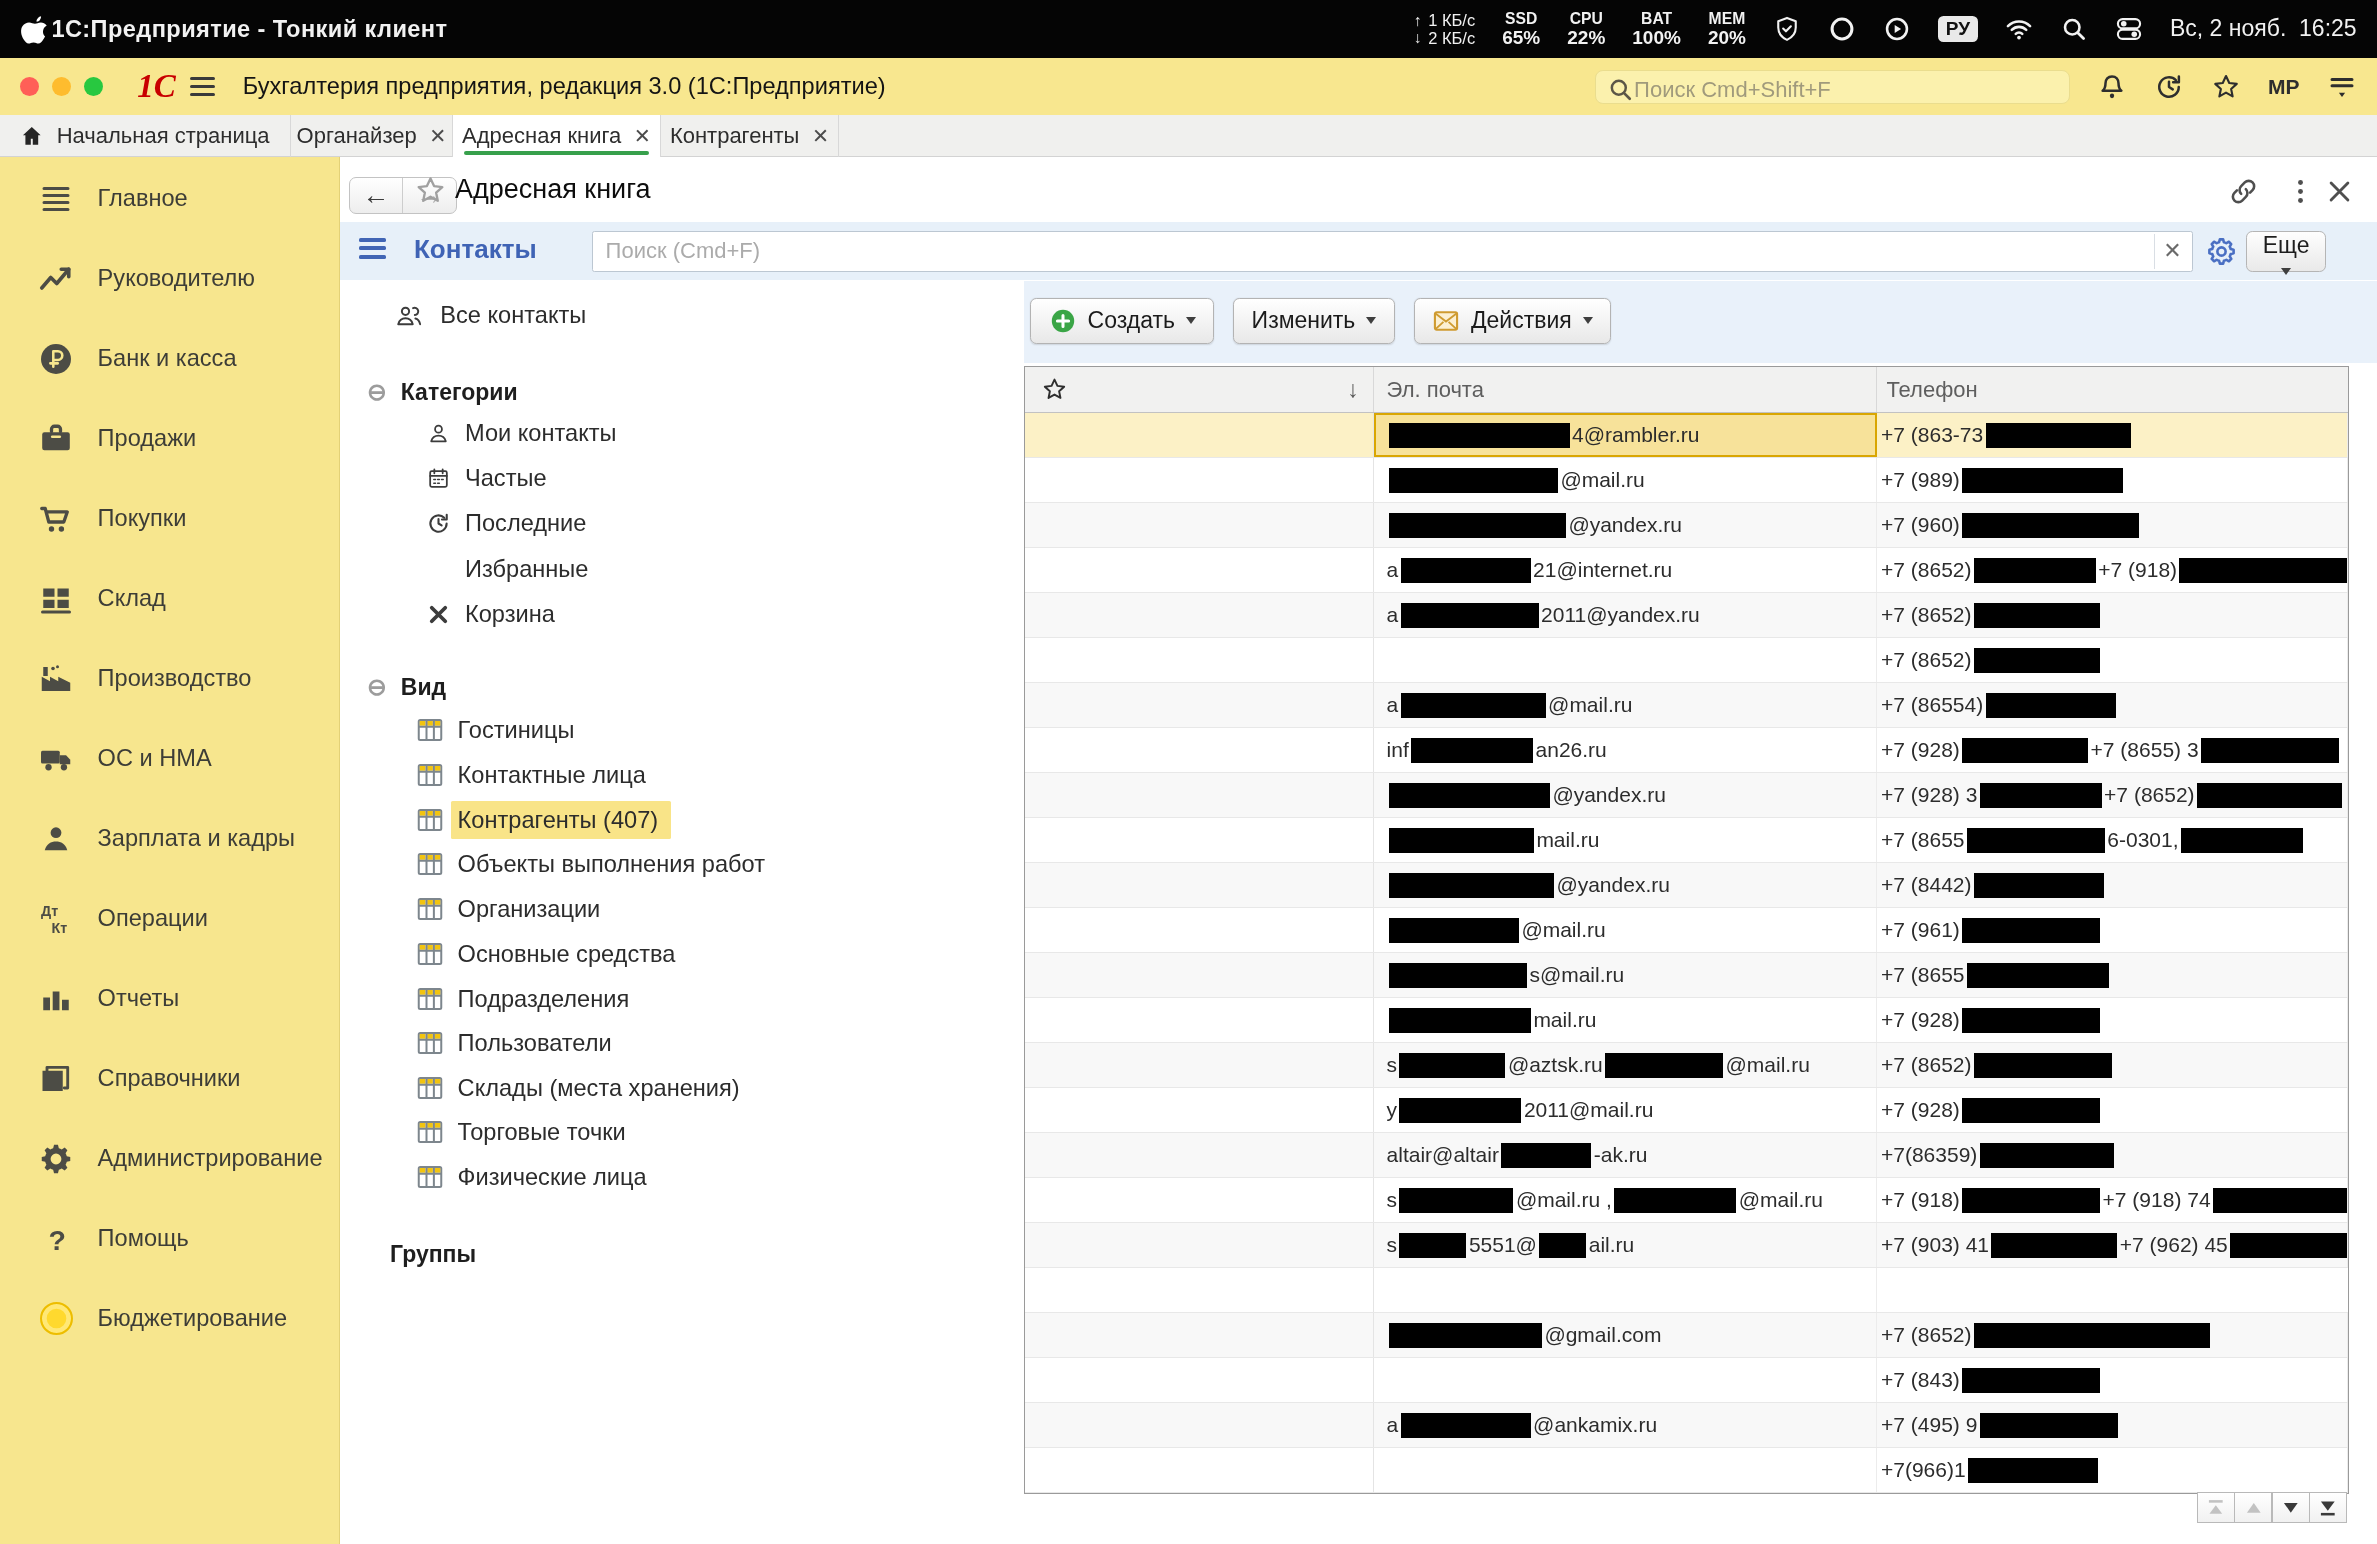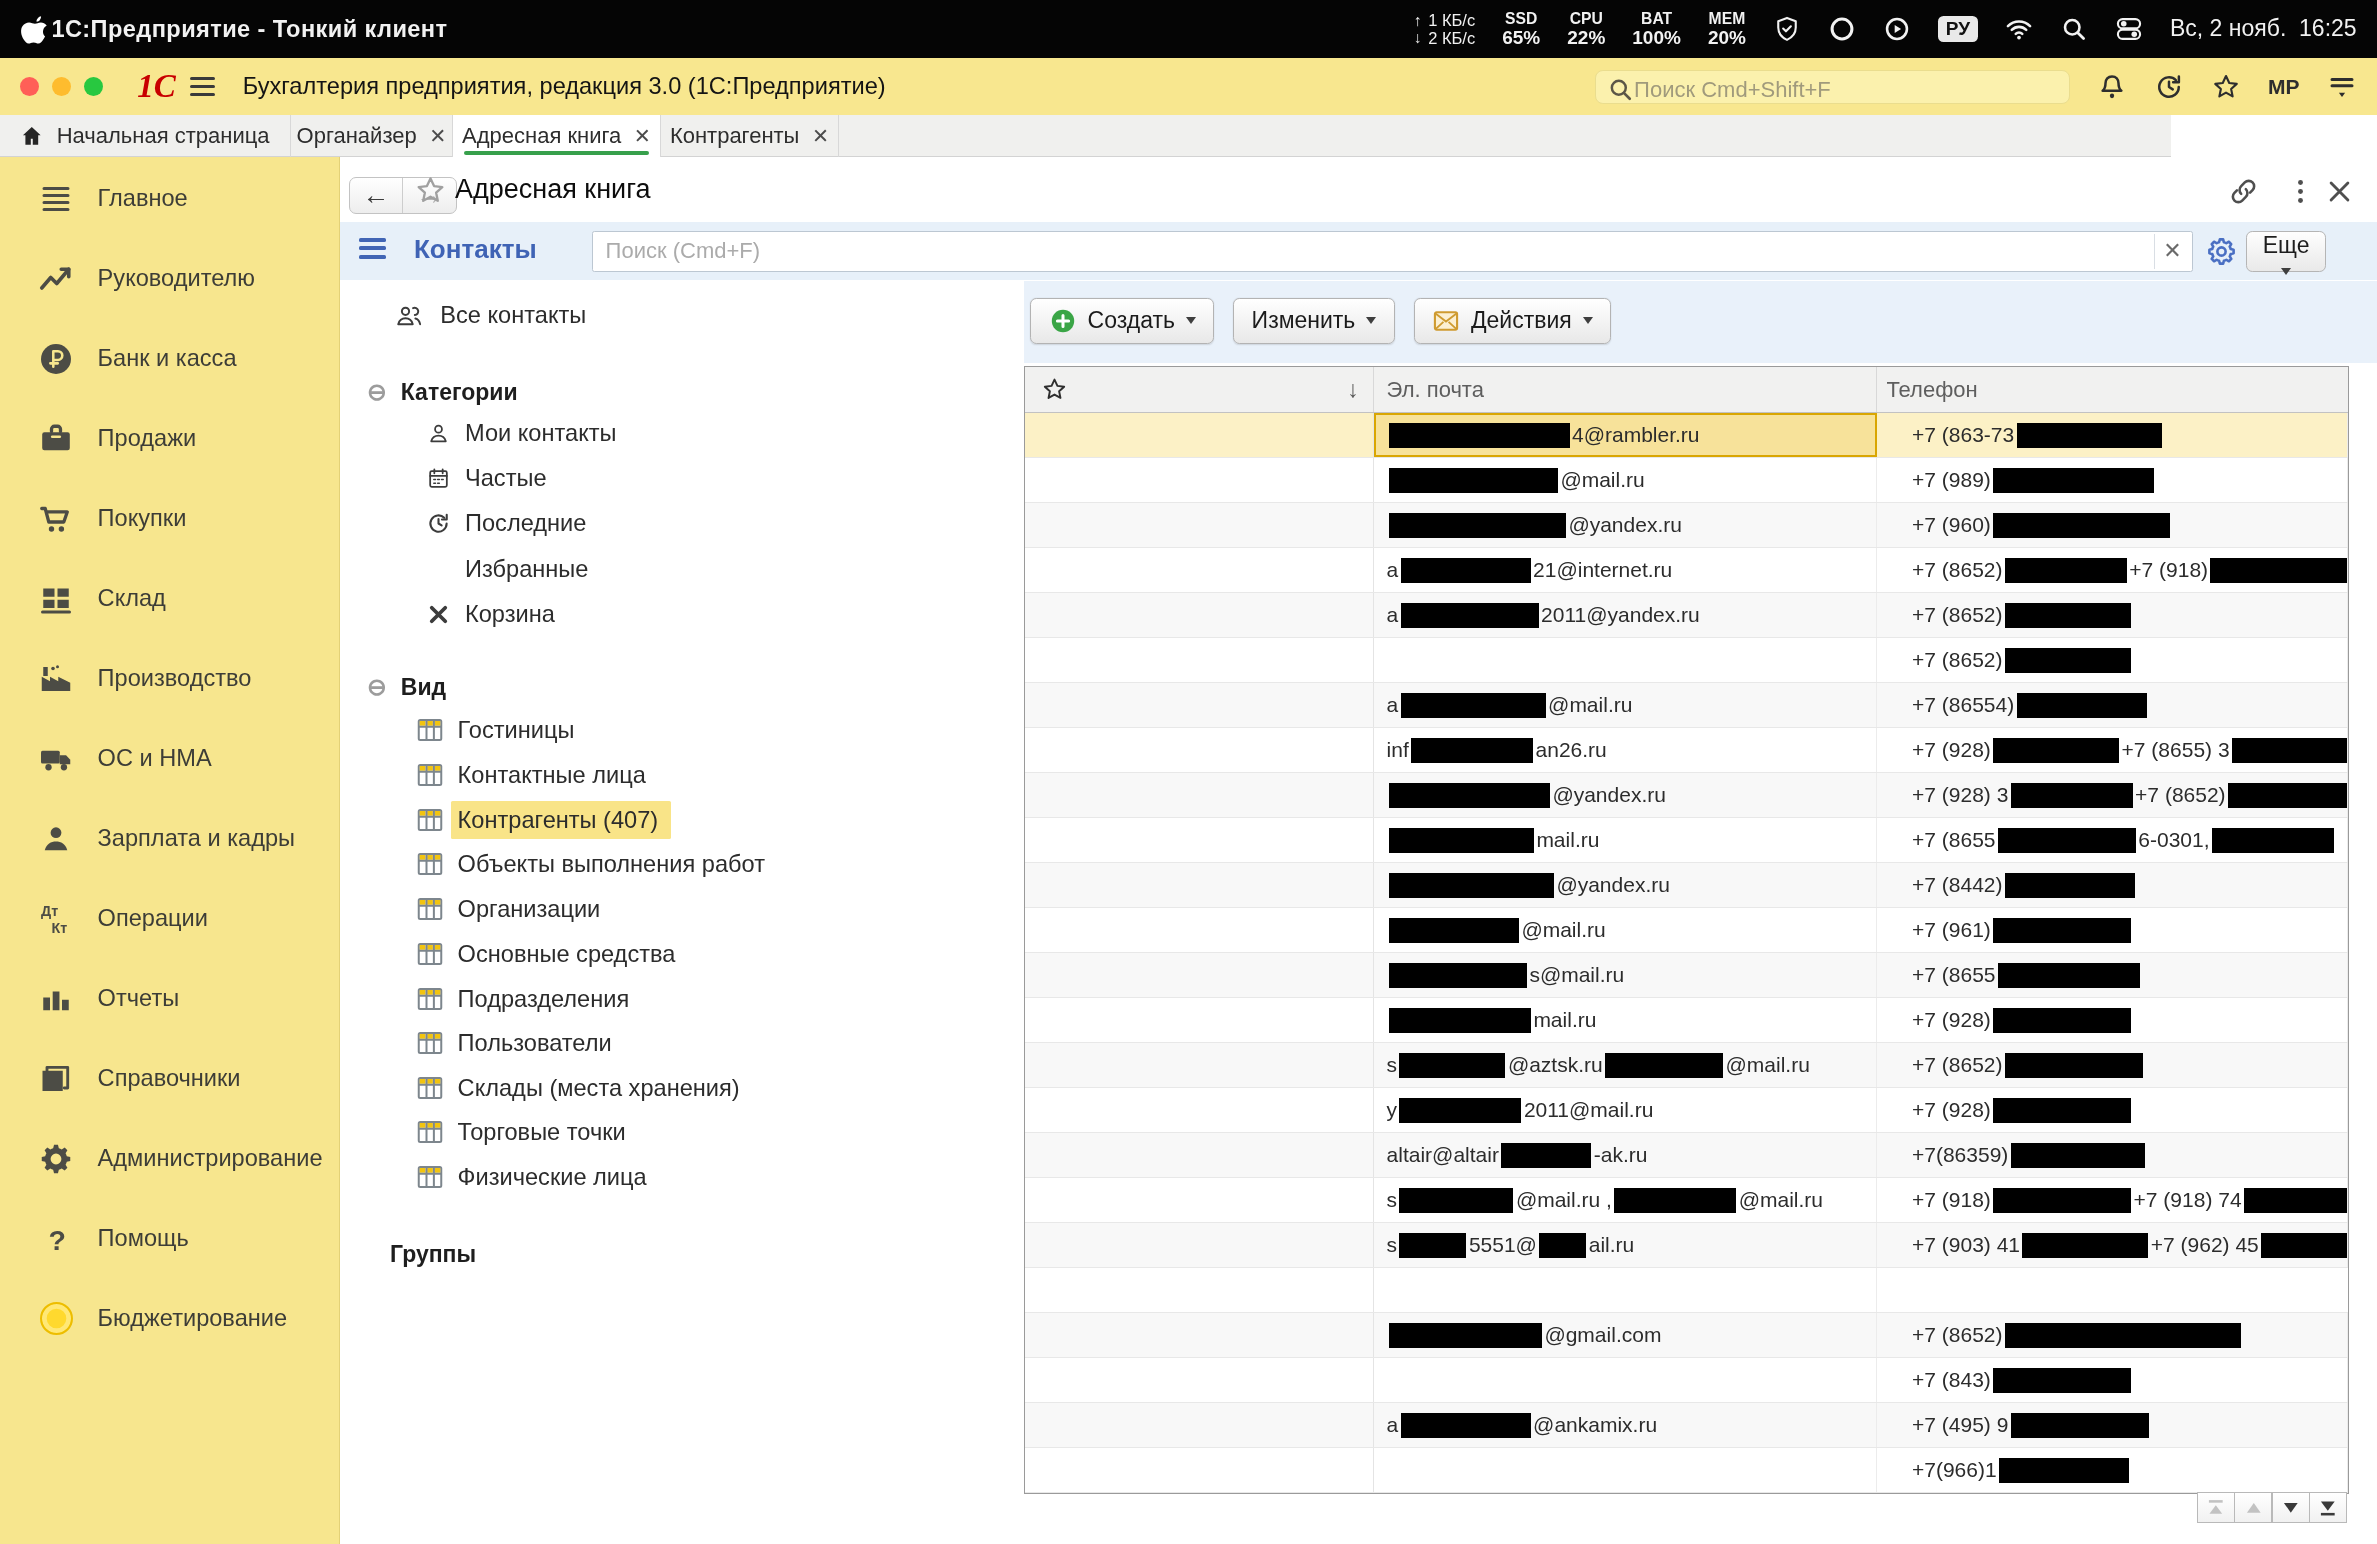--- a/index.html
+++ b/index.html
@@ -37,21 +37,21 @@
   #tb-right { margin-left:auto; display:flex; align-items:center; gap:27px; }
   #tb-search { width:475px; height:34px; background:#fbf1ad; border:0.8px solid #eadd8e; border-radius:7.9px;
     display:flex; align-items:flex-end; padding:0 11px; gap:0; }
   #tb-search input { flex:1; border:none; outline:none; background:transparent; font-size:22px;
     color:#4a4a3c; font-family:inherit; }
   #tb-search input::placeholder { color:#a09a7c; }
   .tbic { width:30px; height:30px; color:#2e2e2e; }
   .user-ini { font-size:21px; font-weight:bold; color:#2e2e2e; }
 
   
-  #tabbar { position:absolute; left:0; top:115px; width:2171px; height:42px; background:#f0f0ee;
+  #tabbar { position:absolute; left:0; top:115px; width:2377px; height:42px; background:#f0f0ee;
     border-bottom:0.8px solid #d3d3d3; display:flex; }
   .tab { height:42px; display:flex; align-items:center; justify-content:center; gap:12.6px;
     border-right:0.8px solid #d8d8d8; font-size:22px; color:#2d2d2d; position:relative; cursor:default; }
   .tab.active { background:#fff; }
   .tab.active::after { content:""; position:absolute; left:11px; right:11px; bottom:1.6px; height:4.7px;
     background:#37a04c; border-radius:2.4px; }
   .tab .tclose { font-size:20.4px; color:#4c4c4c; }
   .tab .thome { width:23.6px; height:23.6px; color:#262626; }
 
   
@@ -119,21 +119,21 @@
   .sortarr { font-size:23.6px; color:#5a5a5a; }
   #thead .hc2 { padding-left:12.6px; }
   #thead .hc3 { padding-left:9.4px; }
   .drow { height:45px; border-bottom:0.8px solid #e8e8e8; background:#fff; }
   .drow.alt { background:#f8f8f8; }
   .drow.sel { background:#fcf1c6; }
   .dc { display:flex; align-items:center; font-size:21px; color:#2c2c2c; overflow:hidden;
     white-space:nowrap; border-right:0.8px solid #ececec; }
   .dc.c1 { border-right:0.8px solid #e4e4e4; }
   .dc.c2 { padding-left:12.6px; }
-  .dc.c3 { padding-left:4px;margin-left:31px; }
+  .dc.c3 { padding-left:4px; }
   .drow.sel .dc.c2 { border:2.4px solid #d9a602; background:#f7e29a; padding-left:10.2px; }
   .redact { display:inline-block; height:25px; background:#000; vertical-align:middle; margin:0 2.4px;
     flex:none; }
 
   
   #tnav { position:absolute; left:2198px; top:1492px; display:flex; }
   .navb { width:38px; height:31px; border:0.8px solid #b9b9b9; margin-left:-0.8px;
     background:linear-gradient(#ffffff,#f1f1f1); display:flex; align-items:center; justify-content:center; }
   .navb svg { width:23.6px; height:23.6px; }
   .dis { color:#c2c2c2; } .ena { color:#3a3a3a; }

